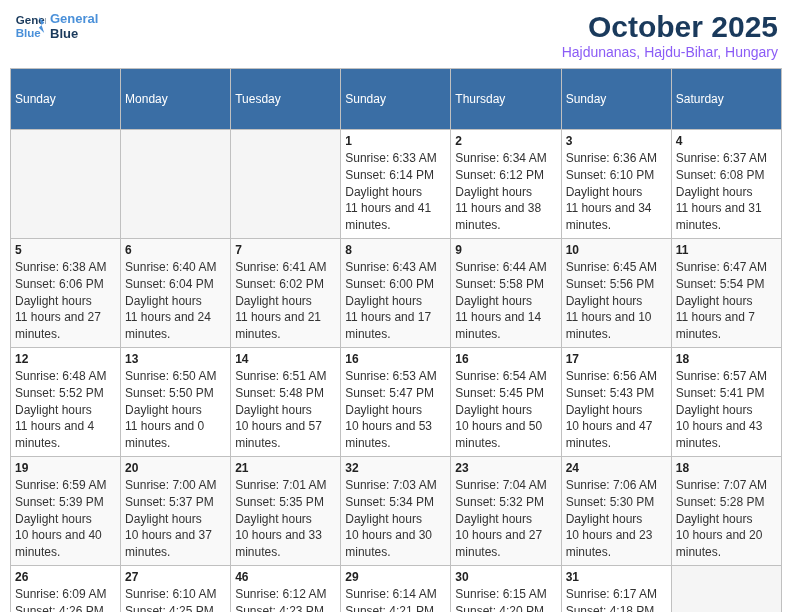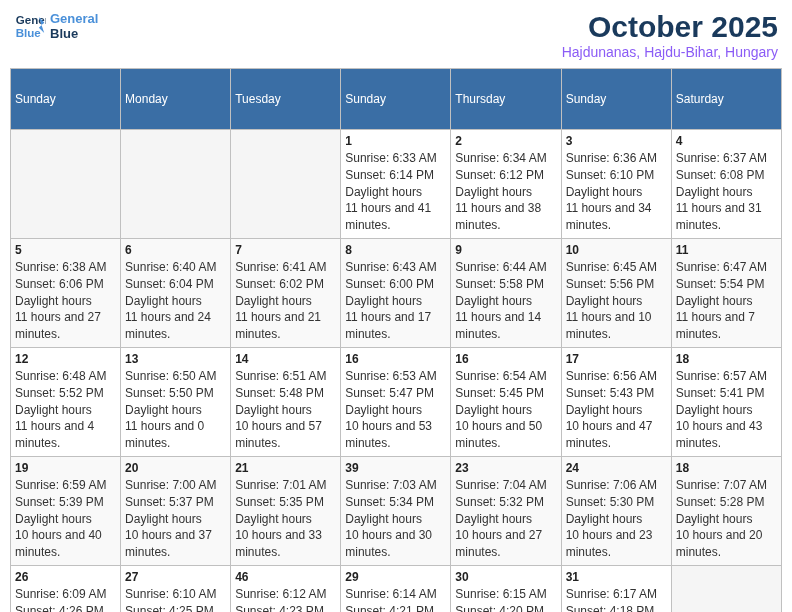--- a/index.html
+++ b/index.html
@@ -204,21 +204,21 @@
         </td>
         <td>
           <div class="day-num">20</div>
           <div class="day-info">Sunrise: 7:00 AM<br>Sunset: 5:37 PM<br>Daylight hours<br>10 hours and 37 minutes.</div>
         </td>
         <td>
           <div class="day-num">21</div>
           <div class="day-info">Sunrise: 7:01 AM<br>Sunset: 5:35 PM<br>Daylight hours<br>10 hours and 33 minutes.</div>
         </td>
         <td>
-          <div class="day-num">39</div>
+          <div class="day-num">32</div>
           <div class="day-info">Sunrise: 7:03 AM<br>Sunset: 5:34 PM<br>Daylight hours<br>10 hours and 30 minutes.</div>
         </td>
         <td>
           <div class="day-num">23</div>
           <div class="day-info">Sunrise: 7:04 AM<br>Sunset: 5:32 PM<br>Daylight hours<br>10 hours and 27 minutes.</div>
         </td>
         <td>
           <div class="day-num">24</div>
           <div class="day-info">Sunrise: 7:06 AM<br>Sunset: 5:30 PM<br>Daylight hours<br>10 hours and 23 minutes.</div>
         </td>

